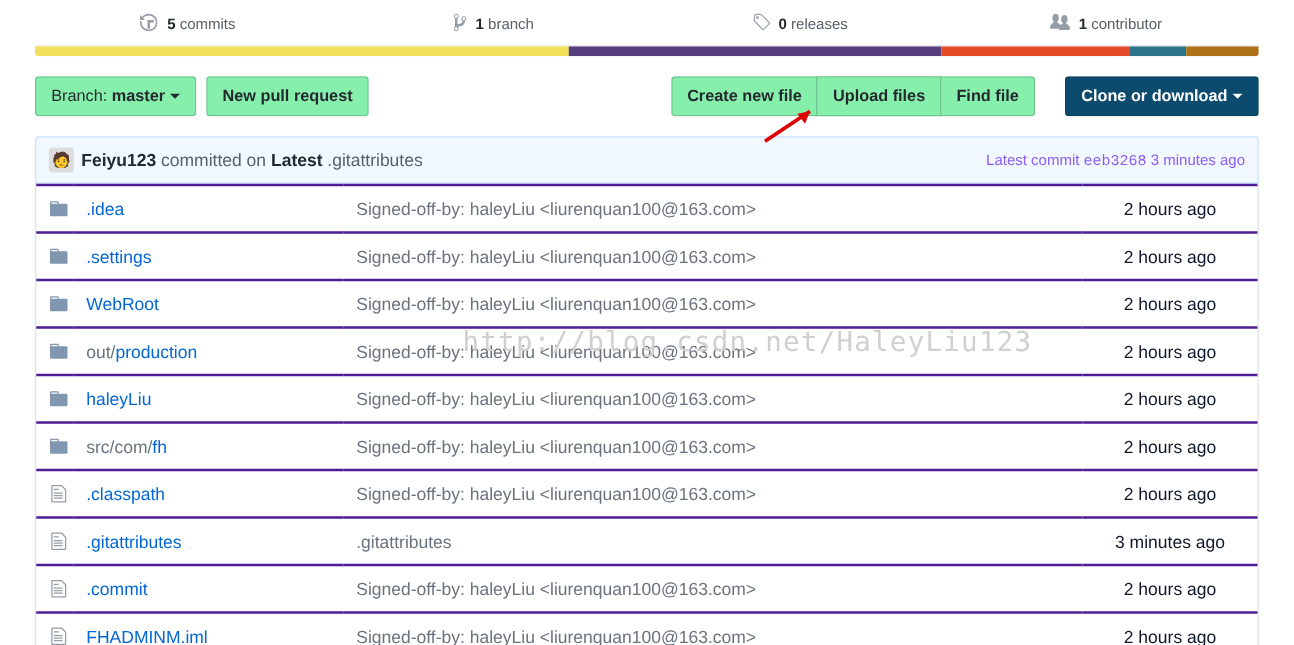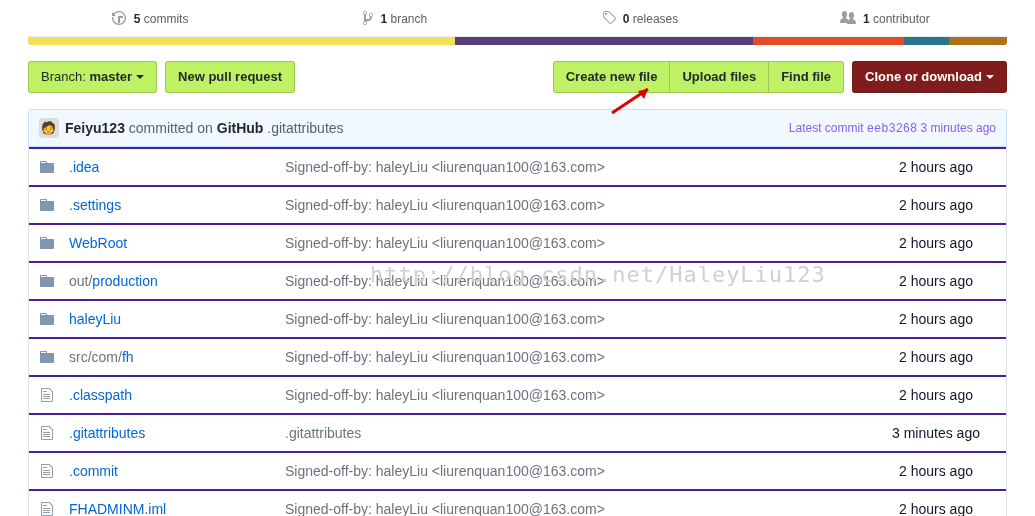--- a/index.html
+++ b/index.html
@@ -9,22 +9,22 @@
 .stat-item { flex:1; text-align:center; padding:10px 0; color:#586069; font-size:12px; }
 .stat-item strong { color:#24292e; }
 .stat-item svg { vertical-align:text-bottom; margin-right:4px; fill:#959da5; }
 .color-bar { height:8px; display:flex; border-radius:0 0 3px 3px; overflow:hidden; }
 .cb-yellow{background:#f1e05a;flex:428;}
 .cb-purple{background:#563d7c;flex:298;}
 .cb-orange{background:#e34c26;flex:152;}
 .cb-blue{background:#2b7489;flex:45;}
 .cb-gold{background:#b07219;flex:58;}
 .toolbar { display:flex; align-items:center; margin:16px 0; gap:8px; }
-.btn { display:inline-block; padding:5px 12px; font-size:13px; font-weight:600; line-height:20px; color:#24292e; background:#bef264; border:1px solid rgba(27,31,35,.2); border-radius:3px; cursor:pointer; white-space:nowrap; }
-.btn-primary { color:#fff; background:#7f1d1d; border-color:rgba(27,31,35,.2); }
+.btn { display:inline-block; padding:5px 12px; font-size:13px; font-weight:600; line-height:20px; color:#24292e; background:#86efac; border:1px solid rgba(27,31,35,.2); border-radius:3px; cursor:pointer; white-space:nowrap; }
+.btn-primary { color:#fff; background:#0c4a6e; border-color:rgba(27,31,35,.2);margin-left:16px; }
 .btn-group { display:flex;border-radius:13px; }
 .btn-group .btn { border-radius:0; margin-left:-1px; }
 .btn-group .btn:first-child { border-radius:3px 0 0 3px; margin-left:0; }
 .btn-group .btn:last-child { border-radius:0 3px 3px 0; }
 .btn .caret-down { display:inline-block; width:0; height:0; border:4px solid transparent; border-top-color:currentColor; margin-left:4px; vertical-align:-2px; }
 .spacer { flex:1; }
 .commit-box { background:#f1f8ff; border:1px solid #c8e1ff; border-radius:3px 3px 0 0; padding:8px 10px; display:flex; align-items:center; }
 .avatar { width:20px; height:20px; border-radius:3px; background:#ddd; display:inline-flex; align-items:center; justify-content:center; margin-right:6px; font-size:12px; }
 .commit-author { font-weight:600; color:#24292e; }
 .commit-msg { color:#586069; }
@@ -90,21 +90,21 @@
       <button class="btn">Create new file</button>
       <button class="btn">Upload files</button>
       <button class="btn">Find file</button>
     </div>
     <button class="btn btn-primary"><span>Clone or download</span><span class="caret-down"></span></button>
   </div>
 
   <div class="commit-box">
     <span class="avatar">🧑</span>
     <span>
-      <span class="commit-author">Feiyu123</span><span class="commit-msg"> committed on </span><span class="commit-author">GitHub</span><span class="commit-msg"> .gitattributes</span>
+      <span class="commit-author">Feiyu123</span><span class="commit-msg"> committed on </span><span class="commit-author">Latest</span><span class="commit-msg"> .gitattributes</span>
     </span>
     <span class="commit-right">
       <span>Latest commit </span><span class="commit-hash">eeb3268</span><span> 3 minutes ago</span>
     </span>
   </div>
 
   <table class="file-table">
     <tbody id="file-tbody">
         <tr>
           <td class="icon-cell"><svg class="icon-folder" viewBox="0 0 14 16">

